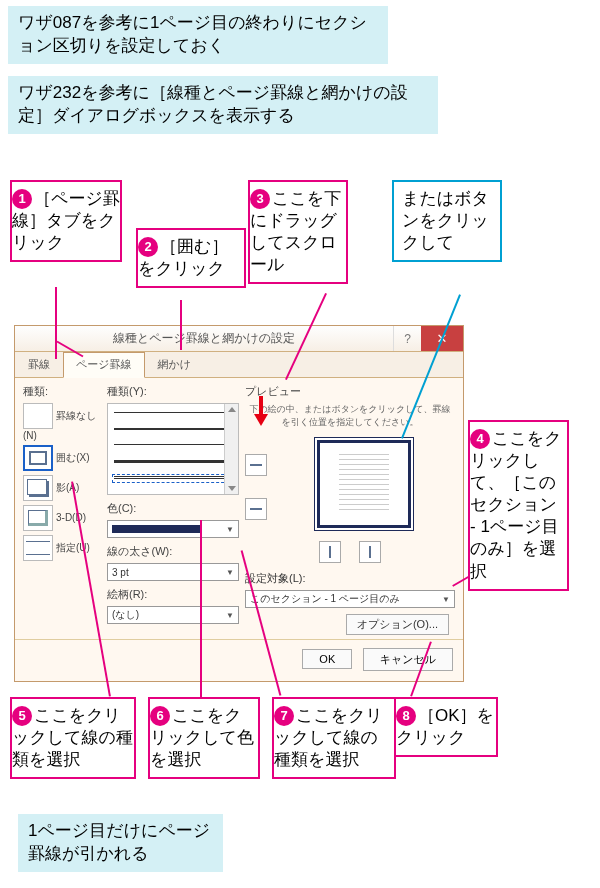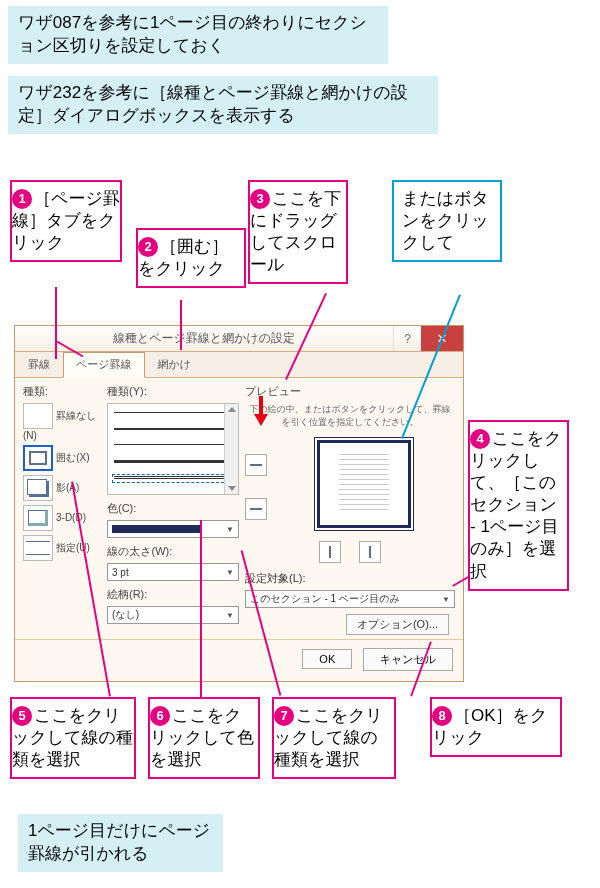--- a/index.html
+++ b/index.html
@@ -290,21 +290,21 @@
 </div>
 
 <div class="step" style="top:697px;left:148px;width:112px;">
   <span class="num">6</span><span>ここをクリックして色を選択</span>
 </div>
 
 <div class="step" style="top:697px;left:272px;width:124px;">
   <span class="num">7</span><span>ここをクリックして線の種類を選択</span>
 </div>
 
-<div class="step" style="top:697px;left:430px;width:132px;">
+<div class="step" style="top:697px;left:394px;width:104px;">
   <span class="num">8</span><span>［OK］をクリック</span>
 </div>
 
 
 <div class="note-box notes-bottom">1ページ目だけにページ罫線が引かれる</div>
 
 
 <div class="line" style="top:287px;left:55px;width:2px;height:72px;"></div>
 <div class="line" style="top:300px;left:180px;width:2px;height:50px;"></div>
 <div class="line" style="top:348px;left:55px;width:30px;height:2px;transform:rotate(30deg);"></div>

